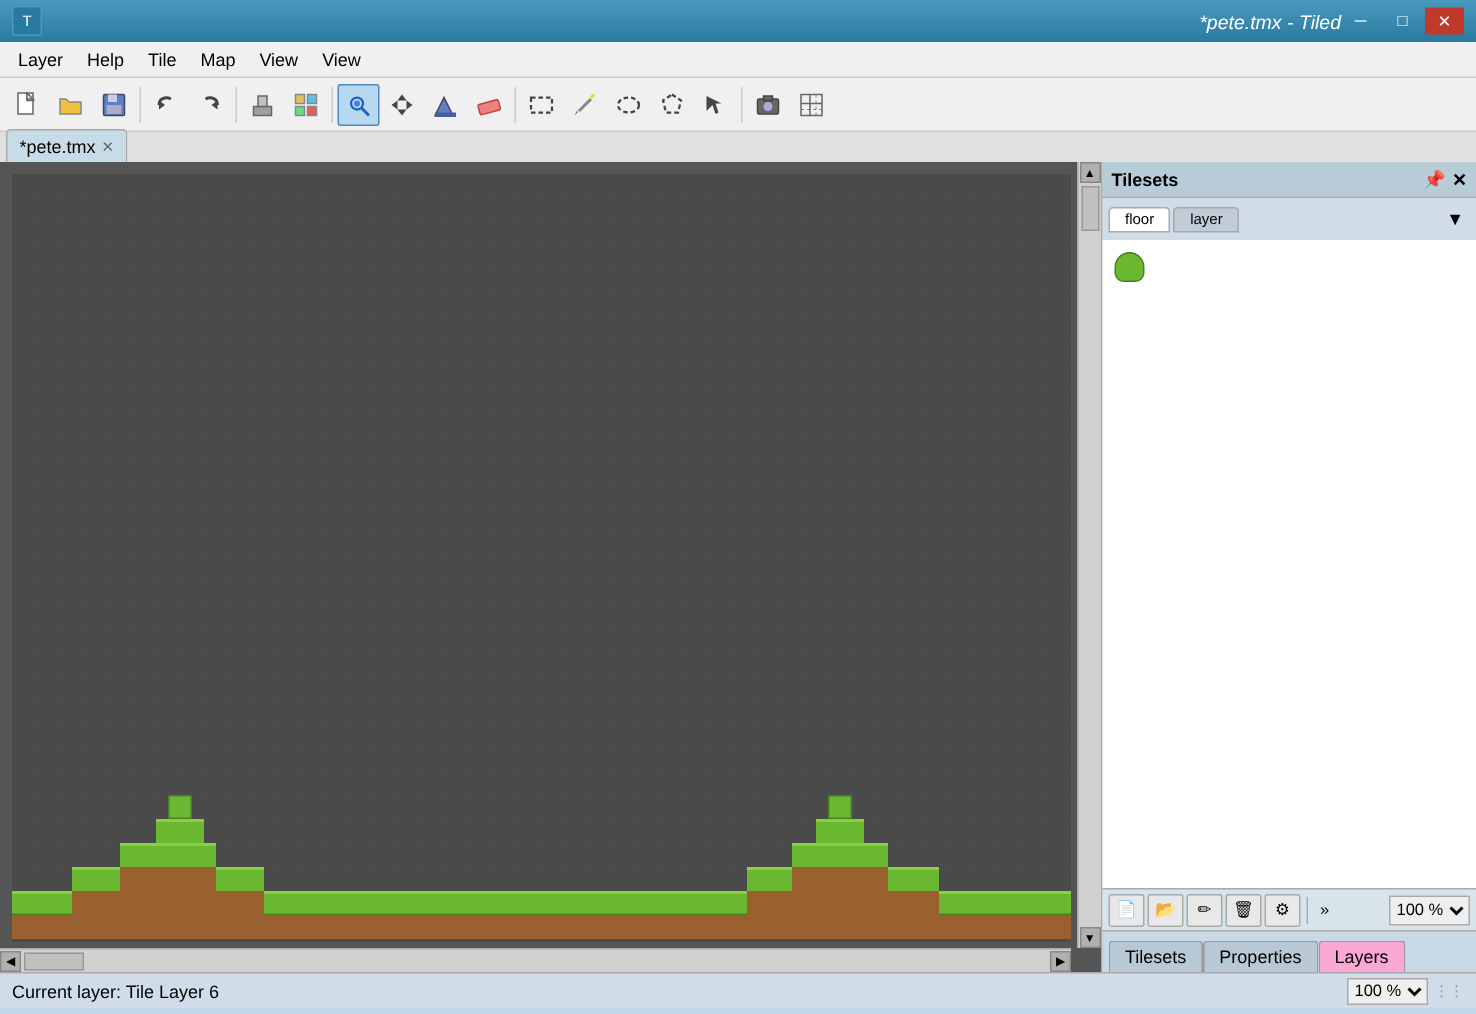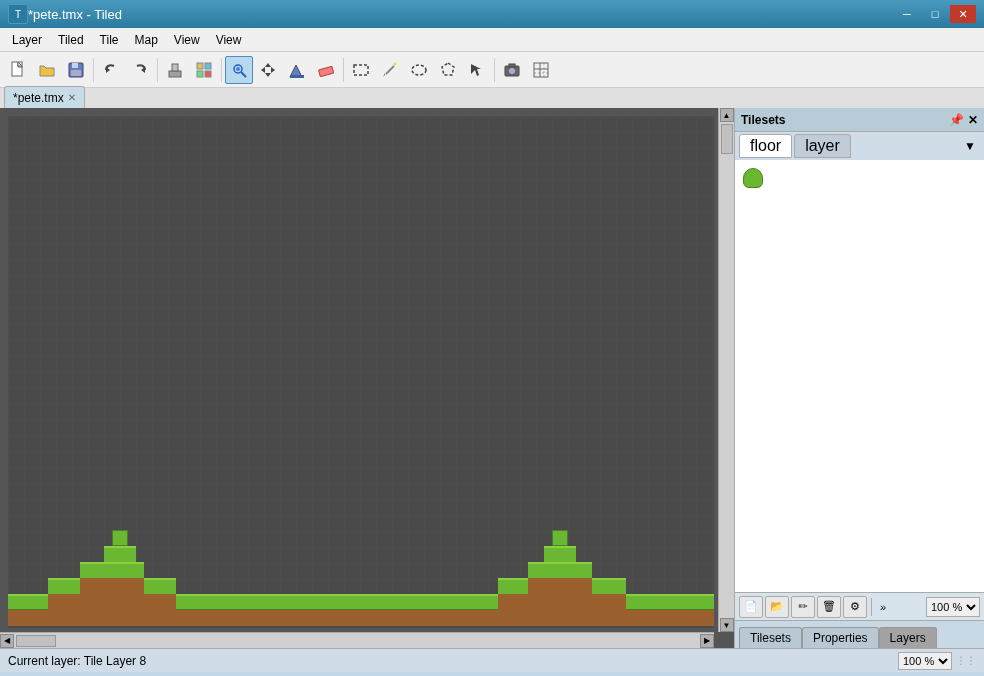--- a/index.html
+++ b/index.html
@@ -4,21 +4,21 @@
   <style>
     * { margin: 0; padding: 0; box-sizing: border-box; }
     body { width: 984px; height: 676px; background: #c0d8e8; font-family: 'Segoe UI', Tahoma, sans-serif; font-size: 12px; overflow: hidden; position: relative; }
 
     
     #titlebar {
       width: 100%; height: 28px; background: linear-gradient(to bottom, #4a9abf, #2a7a9f);
       display: flex; align-items: center; justify-content: space-between;
       padding: 0 8px; color: white; font-size: 13px;
     }
-    #titlebar .title { flex: 1; text-align: left; }
+    #titlebar .title { flex: 1; text-align: right; font-style: italic; }
     #titlebar .win-controls { display: flex; gap: 2px; }
     .win-btn { width: 26px; height: 18px; display: flex; align-items: center; justify-content: center; font-size: 11px; cursor: pointer; color: white; }
     .win-btn.close { background: #c0392b; }
 
     
     #menubar {
       width: 100%; height: 24px; background: #f0f0f0; border-bottom: 1px solid #ccc;
       display: flex; align-items: center; padding: 0 4px;
     }
     .menu-item { padding: 2px 8px; cursor: pointer; font-size: 12px; }
@@ -88,21 +88,21 @@
       height: 24px; background: #b8ccd8; border-bottom: 1px solid #aaa;
       display: flex; align-items: center; justify-content: space-between; padding: 0 6px;
       font-size: 12px; font-weight: bold;
     }
     #tilesets-header .header-controls { display: flex; gap: 4px; }
     #tileset-tabs {
       height: 28px; background: #d0dce8; display: flex; align-items: center; padding: 2px 4px; gap: 2px;
     }
     .tileset-tab {
       padding: 2px 10px; background: #c0ccd8; border: 1px solid #aaa; border-radius: 3px 3px 0 0;
-      cursor: pointer; font-size: 16px;
+      cursor: pointer; font-size: 10px;
     }
     .tileset-tab.active { background: white; }
     .tileset-dropdown { margin-left: auto; }
     #tileset-area {
       flex: 1; background: white; position: relative; overflow: hidden;
     }
     #tileset-toolbar {
       height: 28px; background: #d8e4ec; border-top: 1px solid #aaa;
       display: flex; align-items: center; padding: 0 4px; gap: 2px;
     }
@@ -110,21 +110,21 @@
     .ts-zoom { display: flex; align-items: center; margin-left: auto; gap: 2px; }
 
     #panel-tabs {
       height: 28px; background: #c8d8e4; border-top: 1px solid #aaa;
       display: flex; align-items: flex-end; padding: 0 4px;
     }
     .panel-tab {
       padding: 3px 10px; background: #b8c8d4; border: 1px solid #999; border-bottom: none;
       cursor: pointer; font-size: 12px; border-radius: 3px 3px 0 0;
     }
-    .panel-tab.active { background: #a3a3a3; }
+    .panel-tab.active { background: #f9a8d4; }
 
     
     #statusbar {
       width: 100%; height: 24px; background: #d0dce8; border-top: 1px solid #aaa;
       display: flex; align-items: center; justify-content: space-between; padding: 0 8px;
       font-size: 12px;
     }
     .status-zoom { display: flex; align-items: center; gap: 4px; }
     .status-zoom select { height: 18px; font-size: 11px; border: 1px solid #aaa; }
   </style>
@@ -136,21 +136,21 @@
   <div class="title">*pete.tmx - Tiled</div>
   <div class="win-controls">
     <div class="win-btn">─</div>
     <div class="win-btn">□</div>
     <div class="win-btn close">✕</div>
   </div>
 </div>
 
 <div id="menubar">
   <div class="menu-item">Layer</div>
-  <div class="menu-item">Tiled</div>
+  <div class="menu-item">Help</div>
   <div class="menu-item">Tile</div>
   <div class="menu-item">Map</div>
   <div class="menu-item">View</div>
   <div class="menu-item">View</div>
 </div>
 
 <div id="toolbar">
   <button class="tb-btn" title="New">
     <svg width="18" height="18" viewBox="0 0 18 18">
         <rect x="3" y="1" width="10" height="14" fill="white" stroke="#666" stroke-width="1"></rect>
@@ -364,21 +364,21 @@
     <div id="panel-tabs">
       <div class="panel-tab">Tilesets</div>
       <div class="panel-tab">Properties</div>
       <div class="panel-tab active">Layers</div>
     </div>
   </div>
 
 </div>
 
 <div id="statusbar">
-  <span>Current layer: Tile Layer 8</span>
+  <span>Current layer: Tile Layer 6</span>
   <div class="status-zoom">
     <select style="height:18px;font-size:11px;border:1px solid #aaa;">
       <option>100 %</option>
       <option>50 %</option>
       <option>200 %</option>
     </select>
     <span style="color:#999;font-size:10px;">⋮⋮</span>
   </div>
 </div>
 

